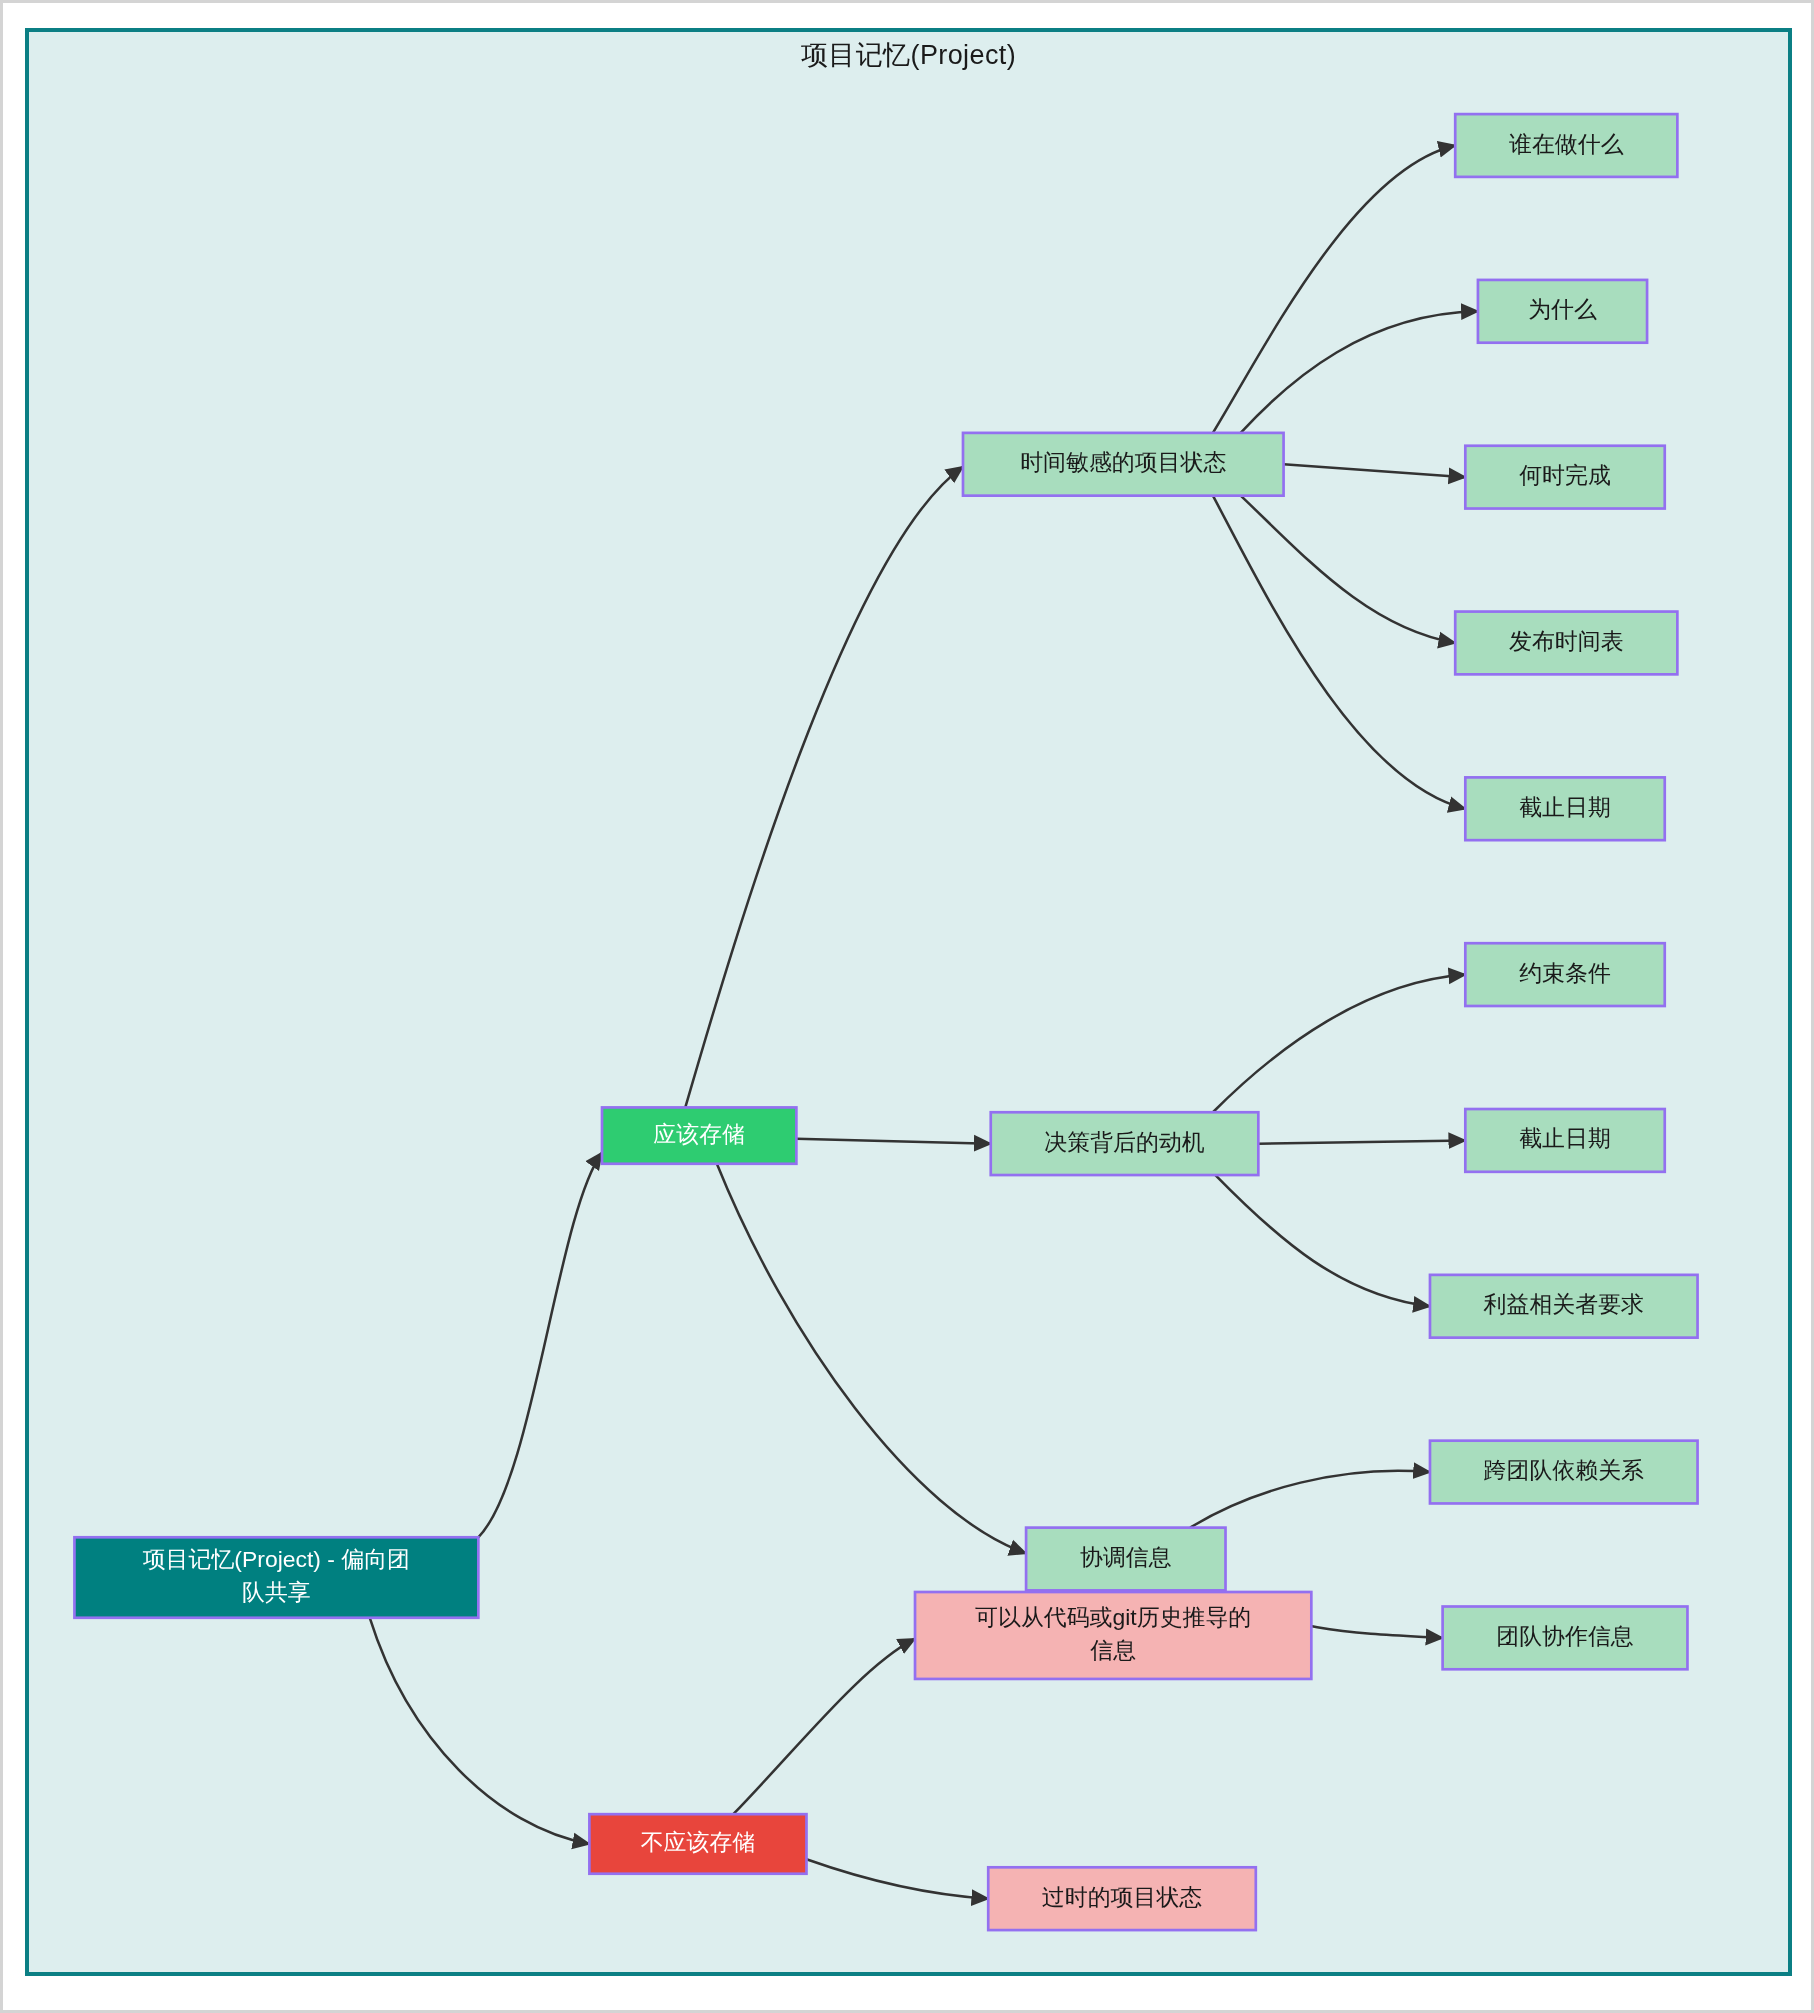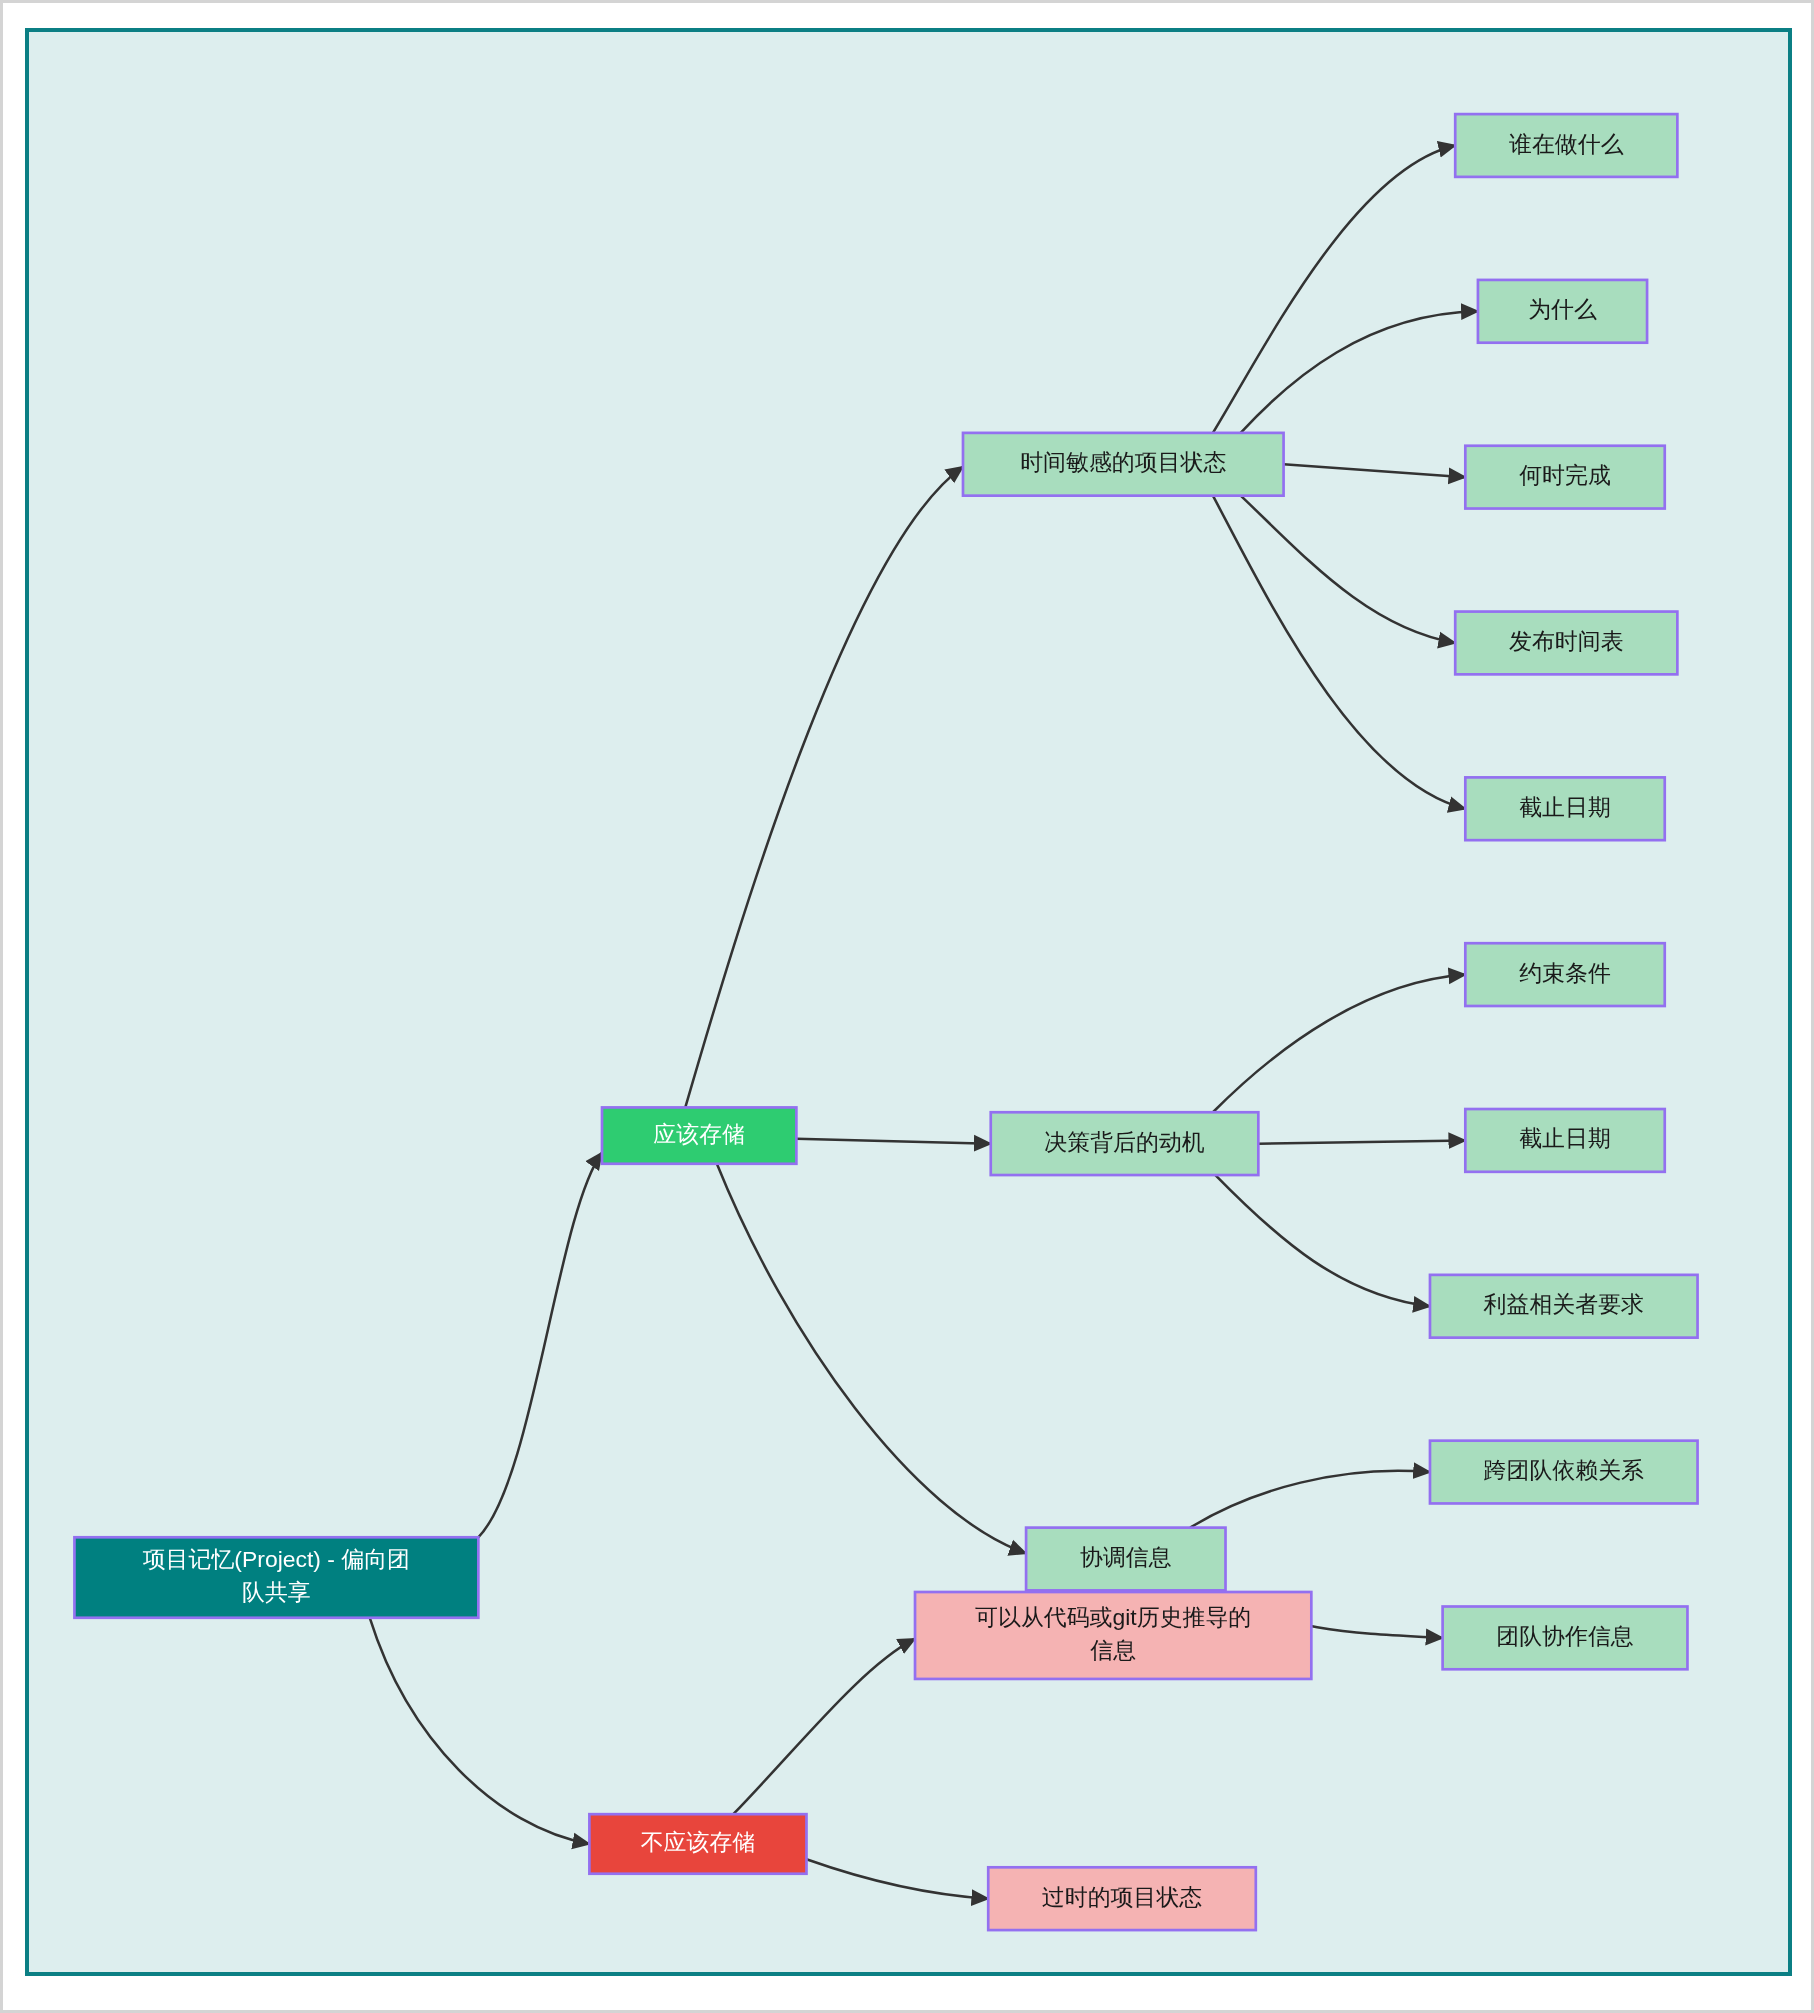--- a/index.html
+++ b/index.html
@@ -62,20 +62,21 @@
     font-family: "Liberation Sans", "DejaVu Sans", sans-serif;
     text-anchor: middle;
     dominant-baseline: middle;
   }
 </style>
 </head>
 <body>
 
 <div id="page">
   <div id="frame">
+    <div id="diagram-title">项目记忆(Project)</div>
     <svg id="canvas" viewBox="0 0 2236 2466" preserveAspectRatio="none">
       <defs>
         <marker id="arrow" viewBox="0 0 12 12" refX="10" refY="6" markerWidth="8" markerHeight="8" orient="auto-start-reverse">
           <path d="M 0 1 L 11 6 L 0 11 z" fill="#333333"></path>
         </marker>
       </defs>
       <g id="edges-layer">
           <path d="M 568.58 1905.55 C 638.86 1834.21 667.61 1497.94 725.10 1418.46" class="edge-path" marker-end="url(#arrow)" stroke="#333333"></path>
           <path d="M 431.23 2007.45 C 479.14 2160.30 590.94 2272.39 709.13 2293.79" class="edge-path" marker-end="url(#arrow)" stroke="#333333"></path>
           <path d="M 830.51 1361.40 C 894.40 1141.29 1038.14 652.17 1181.89 550.26" class="edge-path" marker-end="url(#arrow)" stroke="#333333"></path>

